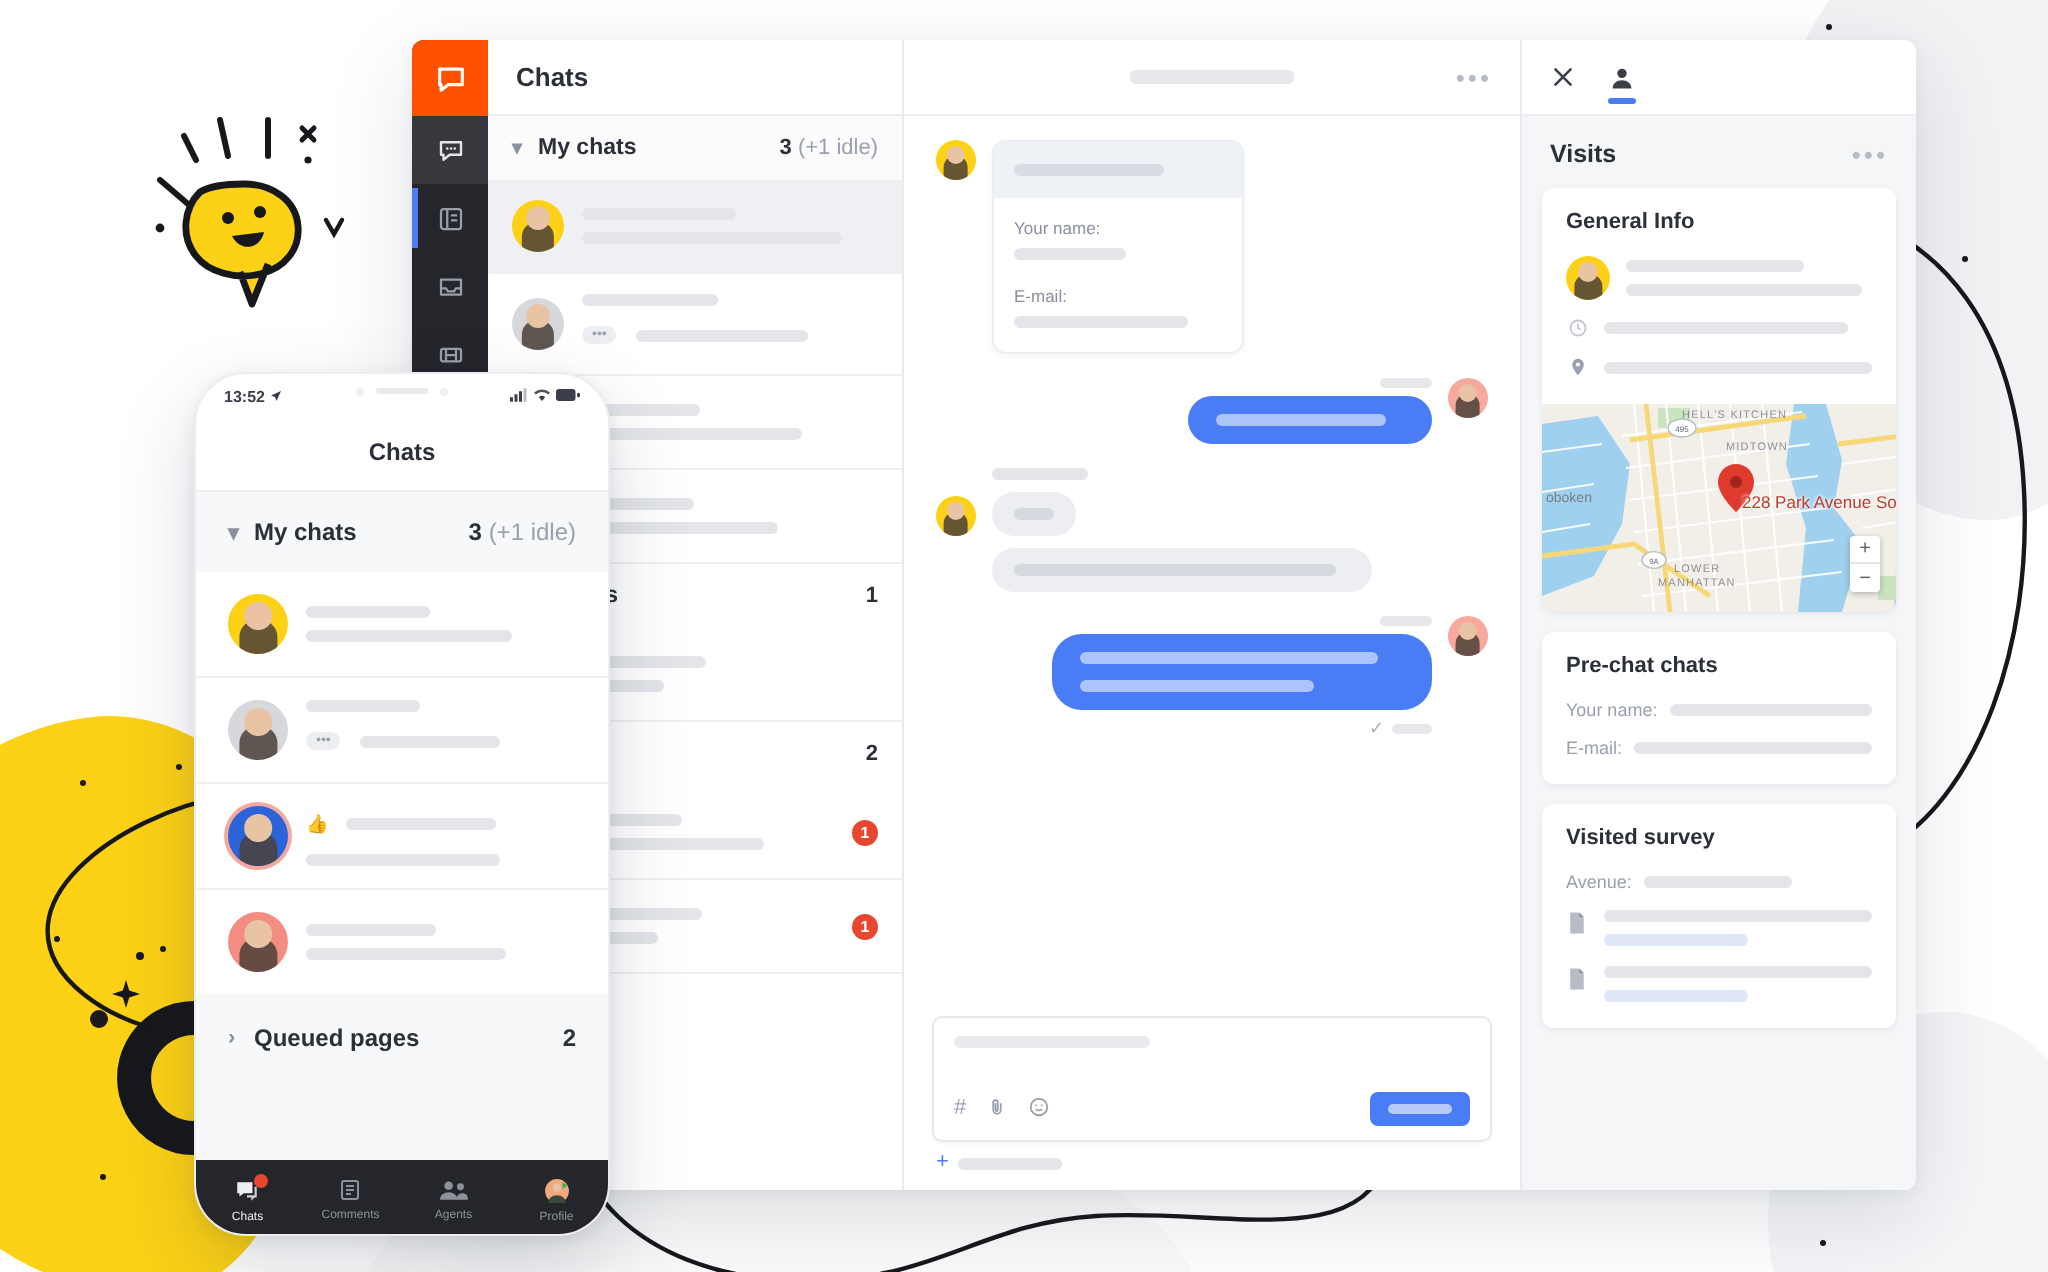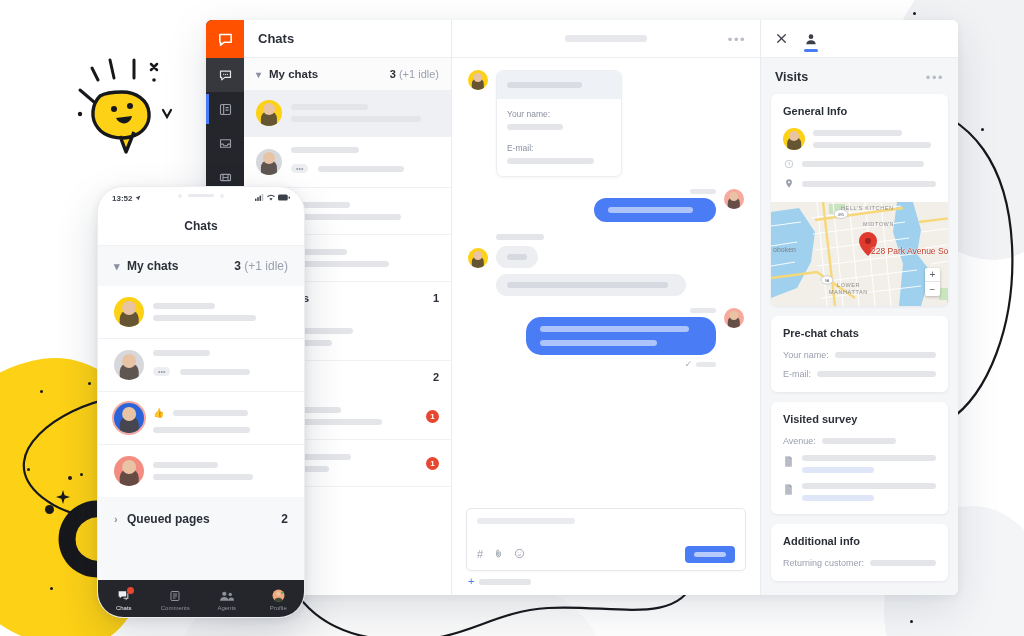--- a/index.html
+++ b/index.html
@@ -707,29 +707,20 @@
               </svg>
             </span>
             <div style="flex:1">
               <div class="ln" style="width:100%"></div>
               <div class="ln" style="width:54%; background:#dfe6f8; margin:0;"></div>
             </div>
           </div>
         </div>
       </div>
 
-      <div class="card">
-        <div class="card-pad">
-          <div class="card-title">Additional info</div>
-          <div class="kv-row">
-            <span class="kv">Returning customer:</span>
-            <span class="ln" style="flex:1; margin:0;"></span>
-          </div>
-        </div>
-      </div>
     </div>
   </div>
 
   <div class="phone">
     <div class="phone-status">
       <span>13:52</span>
       <span style="margin-left:3px;">
         <svg width="6" height="6" viewBox="0 0 24 24" fill="#3b3f49">
             <path d="M22 2L2 11l8 3 3 8z"></path>
           </svg>

